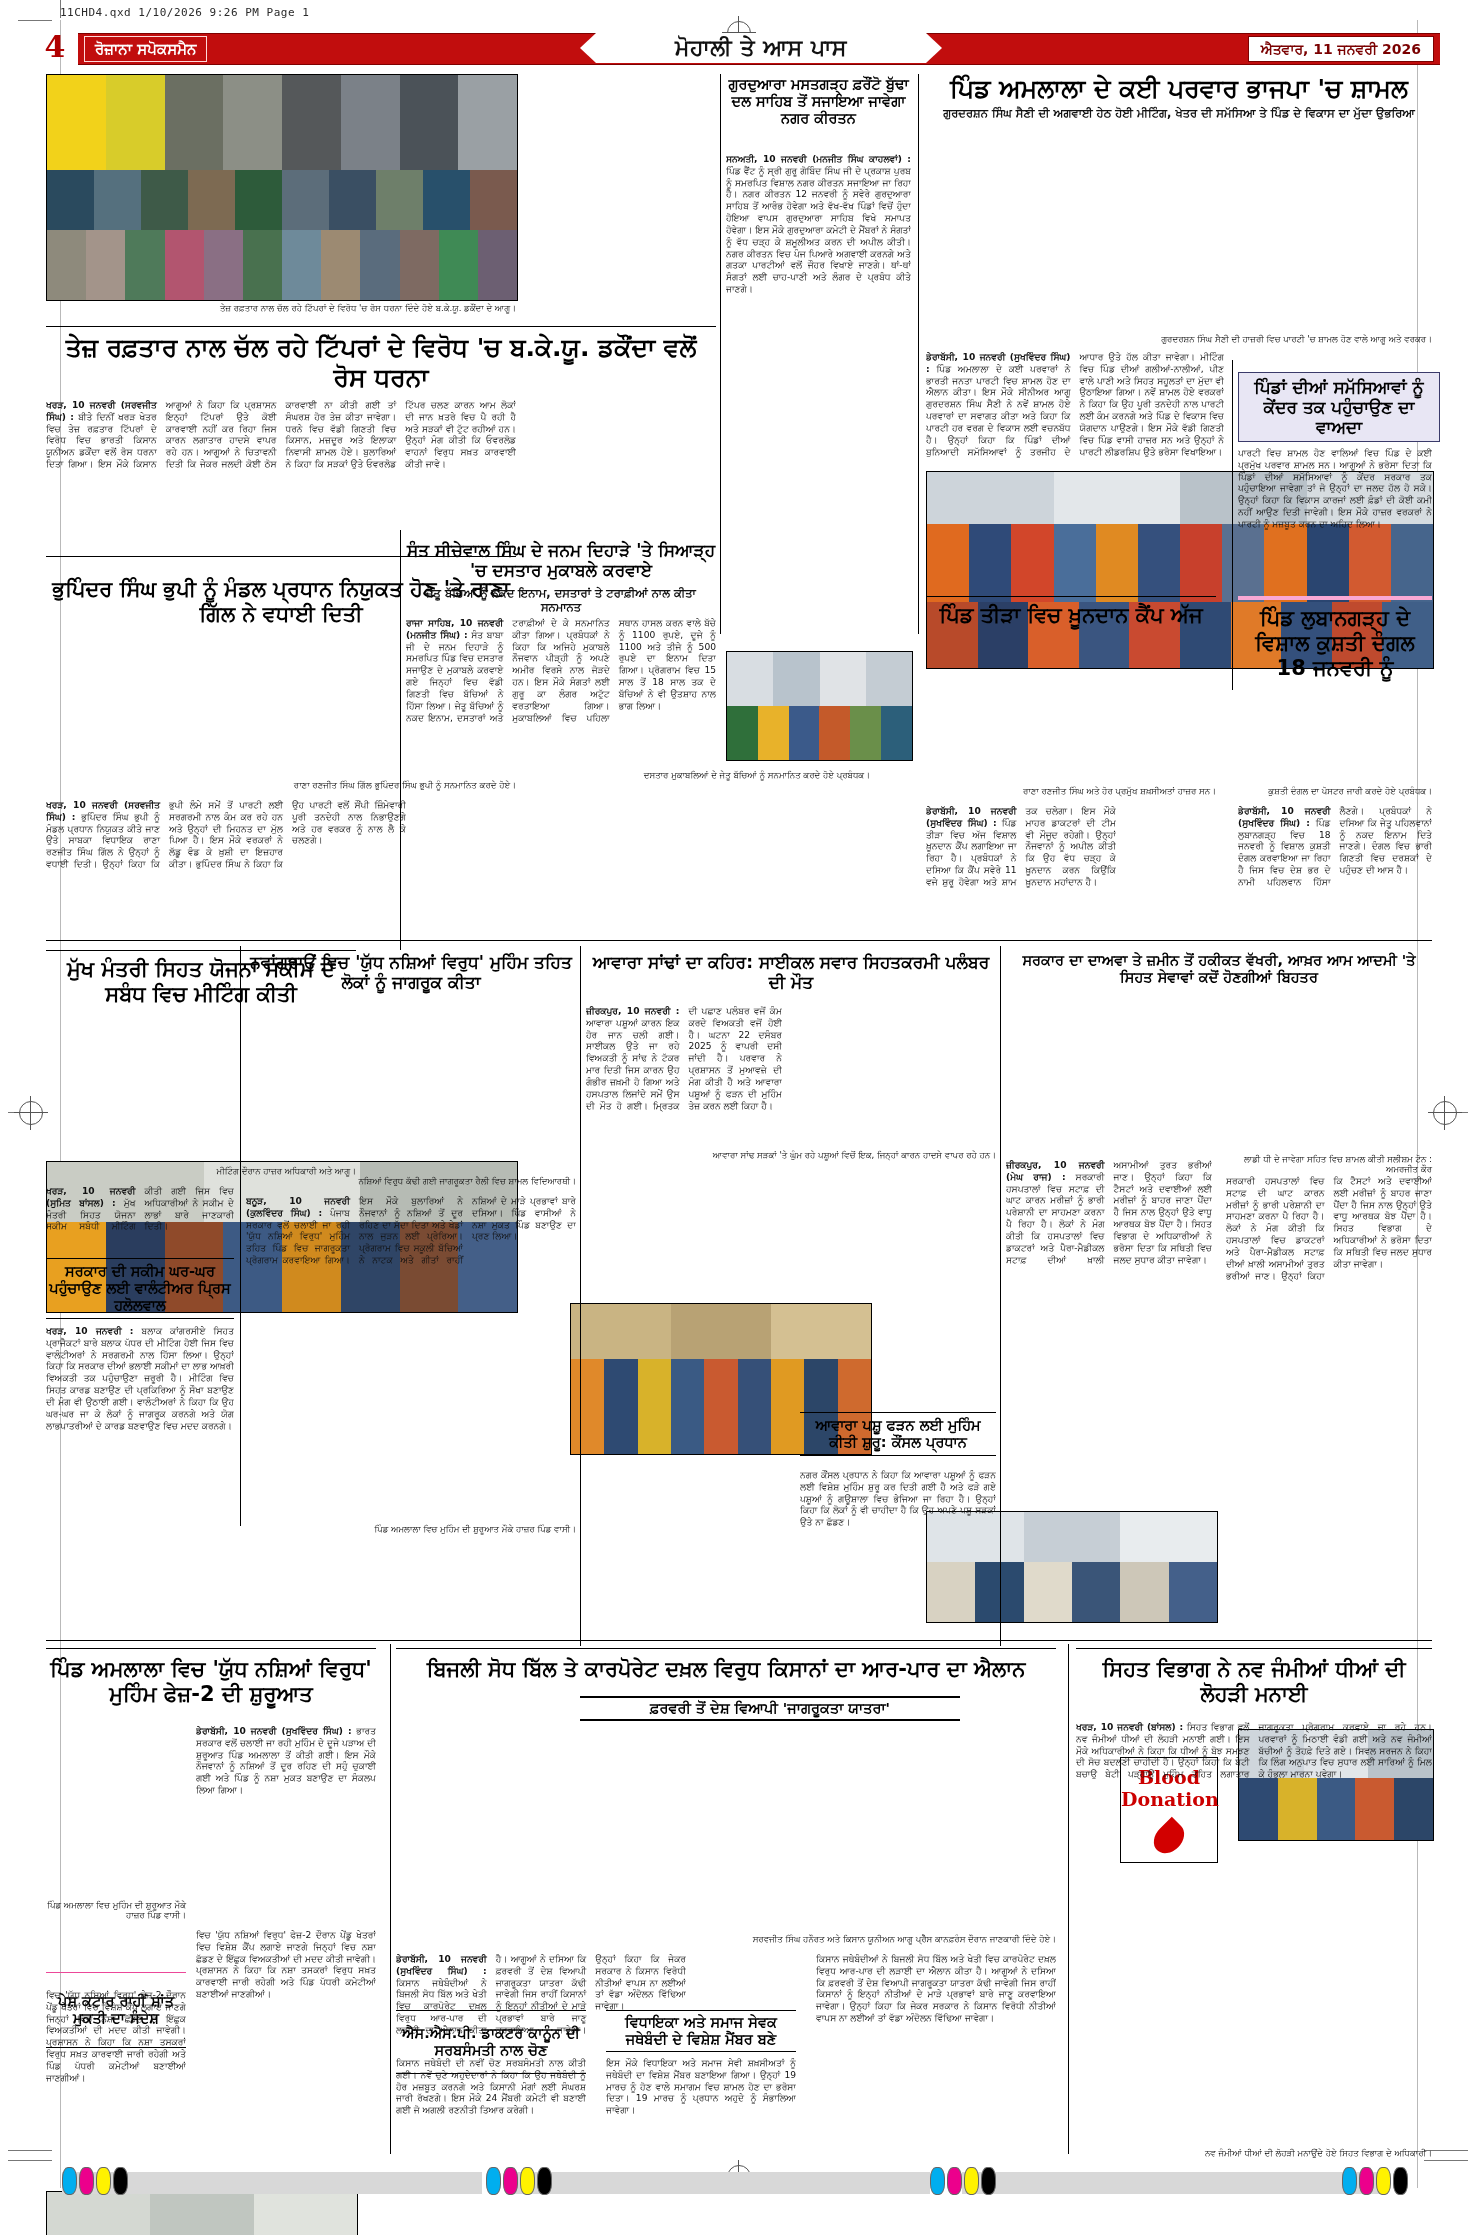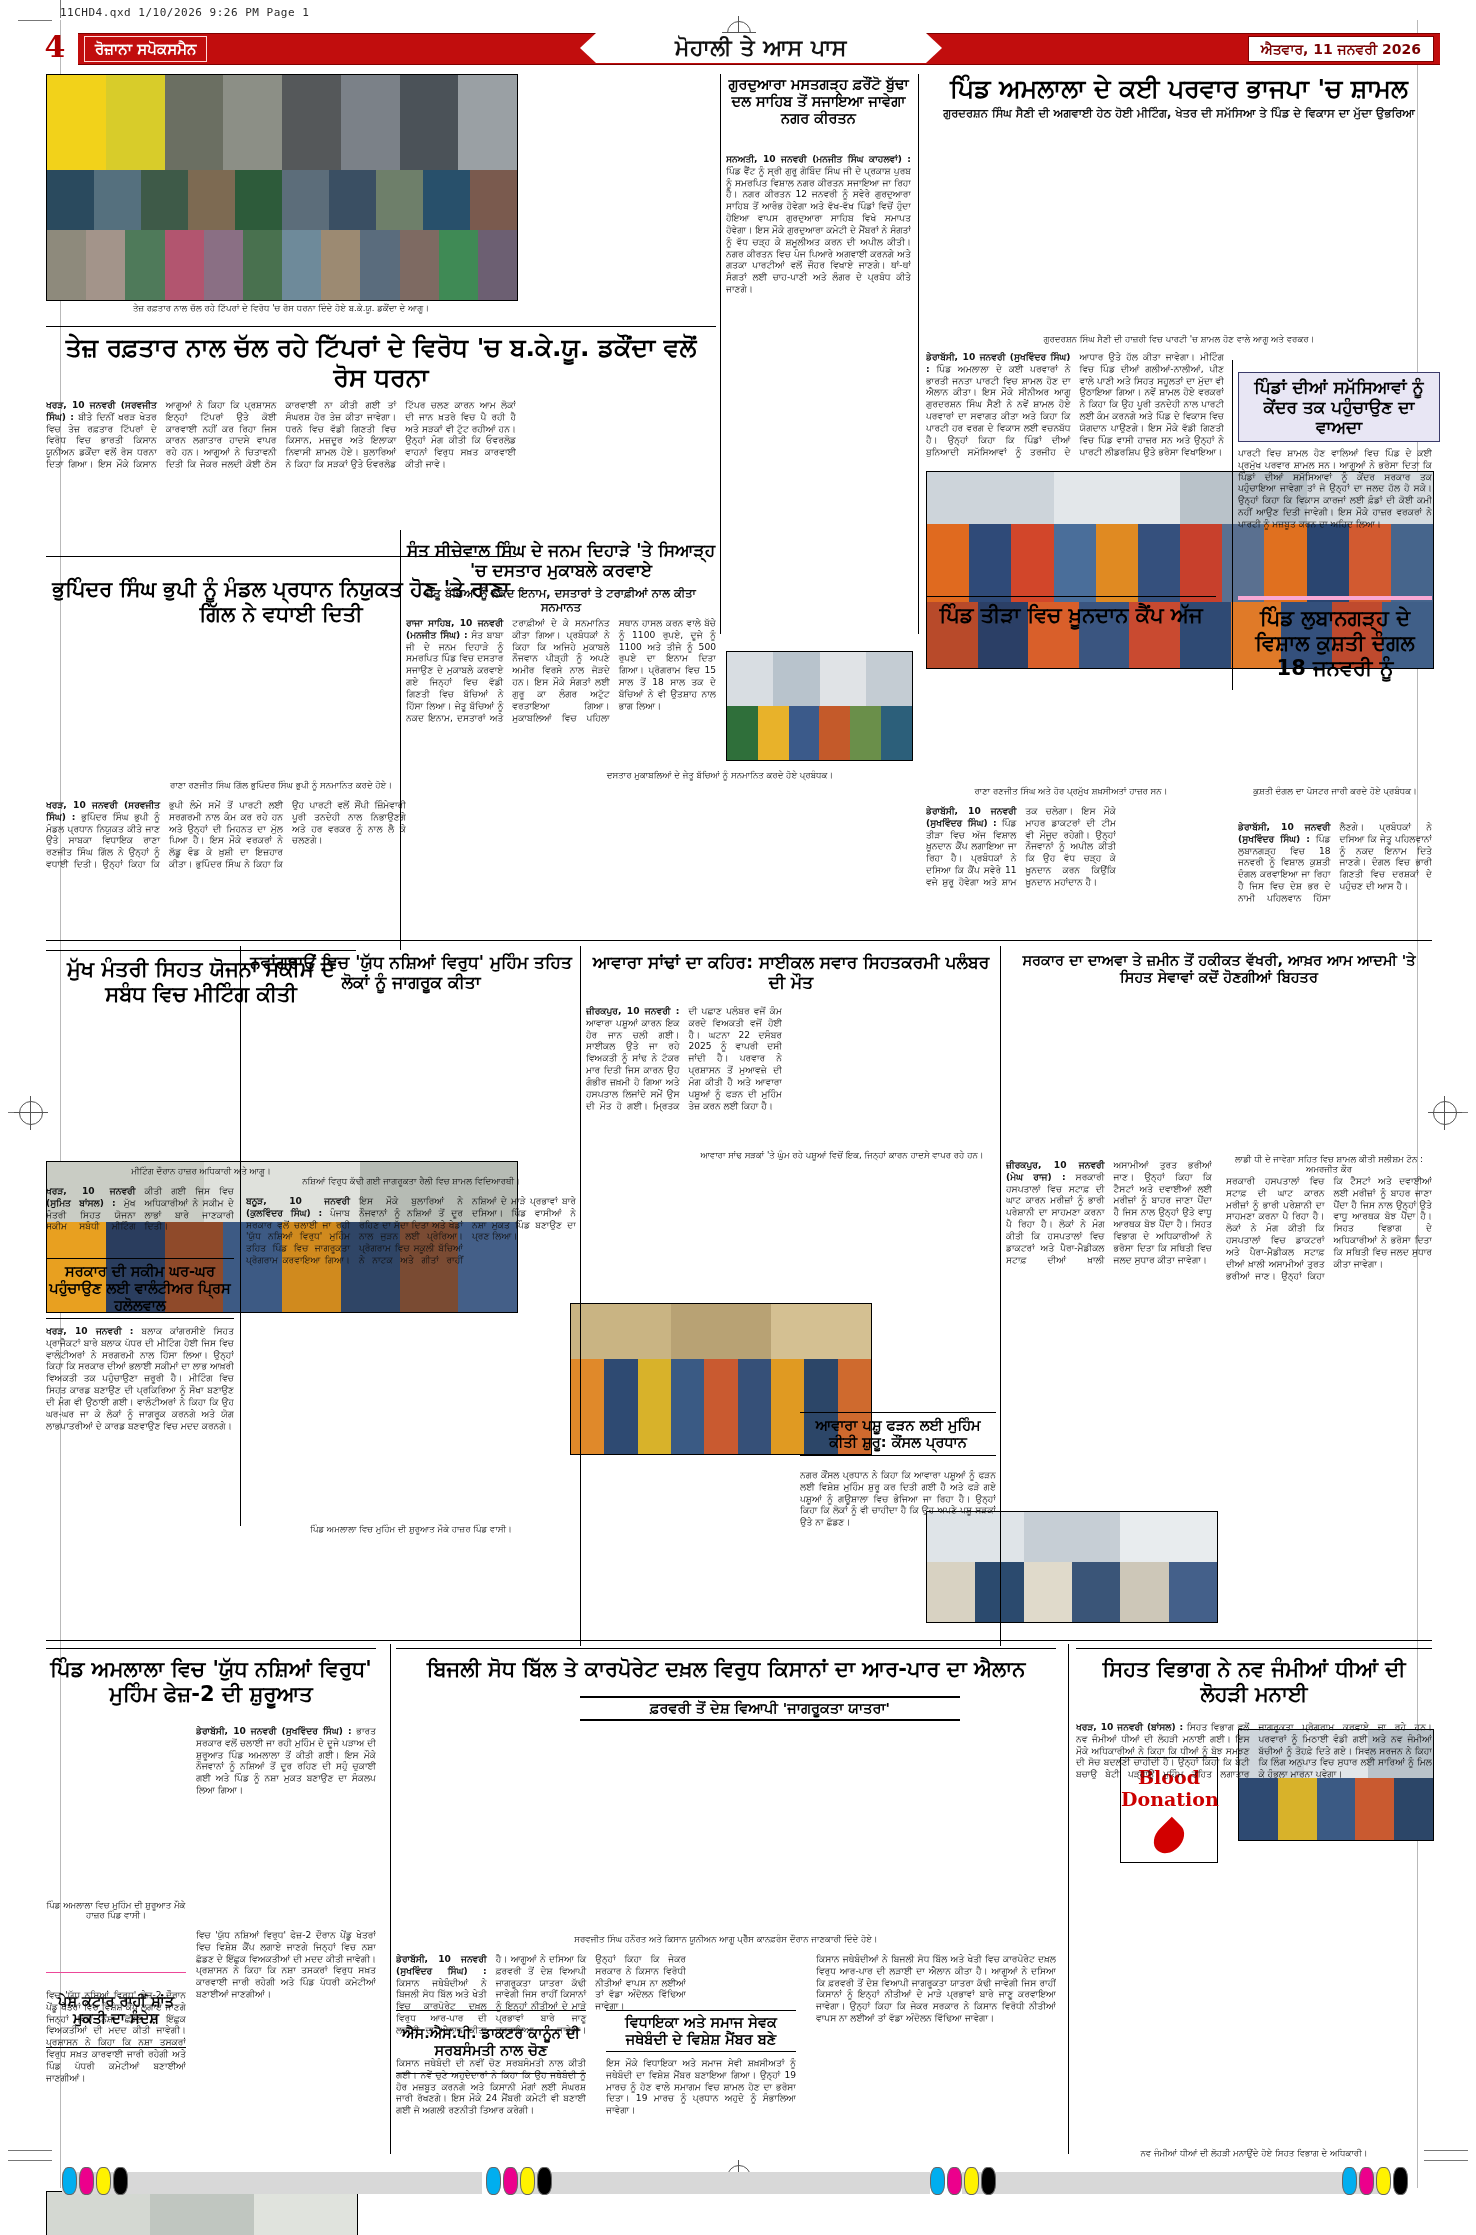--- a/index.html
+++ b/index.html
@@ -30,21 +30,21 @@
   .rule-h{border-top:1px solid #000;}
   .rule-v{border-left:1px solid #000;}
 
   .blk{position:absolute;}
   .hl{font-weight:bold;color:#000;line-height:1.18;text-align:center;}
   .hl-xl{font-size:25px;}
   .hl-lg{font-size:21px;}
   .hl-md{font-size:17px;}
   .hl-sm{font-size:14.5px;}
   .kicker{font-size:11.5px;font-weight:bold;text-align:center;line-height:1.25;}
-  .cap{font-size:8.6px;line-height:1.22;text-align:center;color:#111;padding-top:2px;}
+  .cap{font-size:8.6px;line-height:1.22;text-align:right;color:#111;padding-top:2px;}
   .body{font-size:9.1px;line-height:1.3;text-align:justify;color:#111;}
   .body .lead{font-weight:bold;}
   .col2{column-count:2;column-gap:9px;}
   .col3{column-count:3;column-gap:9px;}
   .col4{column-count:4;column-gap:9px;}
 
   .photo{position:relative;overflow:hidden;background:#b9c0c8;}
   .photo .row{position:absolute;left:0;right:0;display:flex;}
   .photo i{display:block;flex:1 1 auto;}
   .boxed{border:1px solid #000;}
@@ -307,21 +307,21 @@
       </div>
     <div class="row" style="top:48px;height:62px;">
         <i style="background:#2e4a72"></i>
         <i style="background:#d8b22a"></i>
         <i style="background:#3b5a84"></i>
         <i style="background:#c95a30"></i>
         <i style="background:#2c4668"></i>
       </div>
   </div>
   <div class="blk cap" style="left:1238px;top:784px;width:194px;">ਕੁਸ਼ਤੀ ਦੰਗਲ ਦਾ ਪੋਸਟਰ ਜਾਰੀ ਕਰਦੇ ਹੋਏ ਪ੍ਰਬੰਧਕ।</div>
-  <div class="blk body col2" style="left:1238px;top:806px;width:194px;height:140px;overflow:hidden;margin-top:16px;">
+  <div class="blk body col2" style="left:1238px;top:806px;width:194px;height:140px;overflow:hidden;">
     <span class="lead">ਡੇਰਾਬੱਸੀ, 10 ਜਨਵਰੀ (ਸੁਖਵਿੰਦਰ ਸਿੰਘ) :</span>
     <span>ਪਿੰਡ ਲੁਬਾਨਗੜ੍ਹ ਵਿਚ 18 ਜਨਵਰੀ ਨੂੰ ਵਿਸ਼ਾਲ ਕੁਸ਼ਤੀ ਦੰਗਲ ਕਰਵਾਇਆ ਜਾ ਰਿਹਾ ਹੈ ਜਿਸ ਵਿਚ ਦੇਸ਼ ਭਰ ਦੇ ਨਾਮੀ ਪਹਿਲਵਾਨ ਹਿੱਸਾ ਲੈਣਗੇ। ਪ੍ਰਬੰਧਕਾਂ ਨੇ ਦਸਿਆ ਕਿ ਜੇਤੂ ਪਹਿਲਵਾਨਾਂ ਨੂੰ ਨਕਦ ਇਨਾਮ ਦਿਤੇ ਜਾਣਗੇ। ਦੰਗਲ ਵਿਚ ਭਾਰੀ ਗਿਣਤੀ ਵਿਚ ਦਰਸ਼ਕਾਂ ਦੇ ਪਹੁੰਚਣ ਦੀ ਆਸ ਹੈ।</span>
   </div>
 
   <div class="blk hl hl-lg" style="left:46px;top:950px;width:310px;border-top:1px solid #000;padding-top:6px;">ਮੁੱਖ ਮੰਤਰੀ ਸਿਹਤ ਯੋਜਨਾ ਸਕੀਮ ਦੇ ਸਬੰਧ ਵਿਚ ਮੀਟਿੰਗ ਕੀਤੀ</div>
   <div class="blk photo boxed" style="left:46px;top:1022px;width:310px;height:140px;">
     <div class="row" style="top:0;height:62px;">
         <i style="background:#d4d8d2"></i>
         <i style="background:#c0c6c0"></i>
         <i style="background:#e0e3dd"></i>

